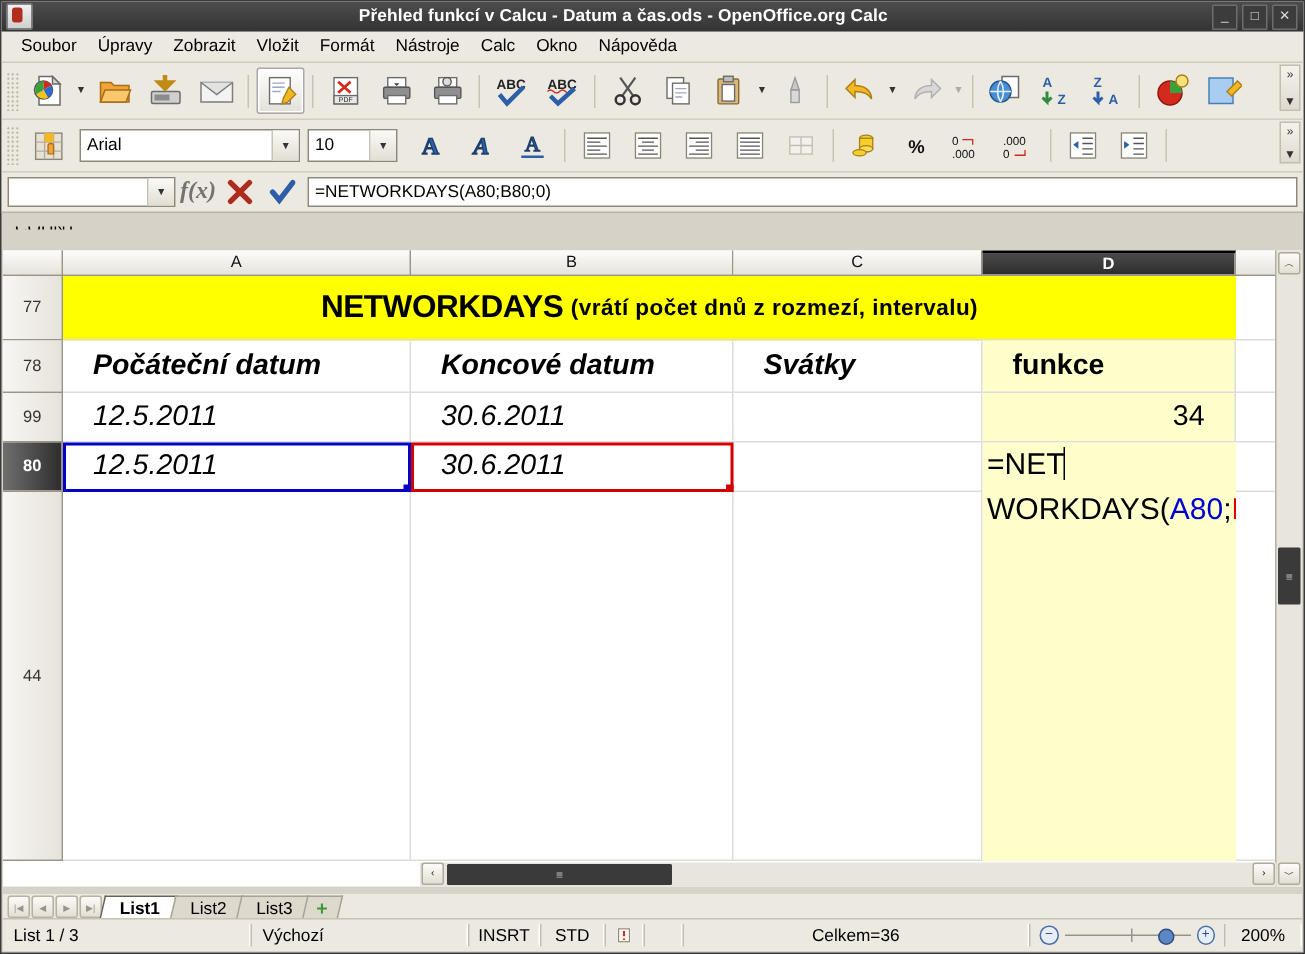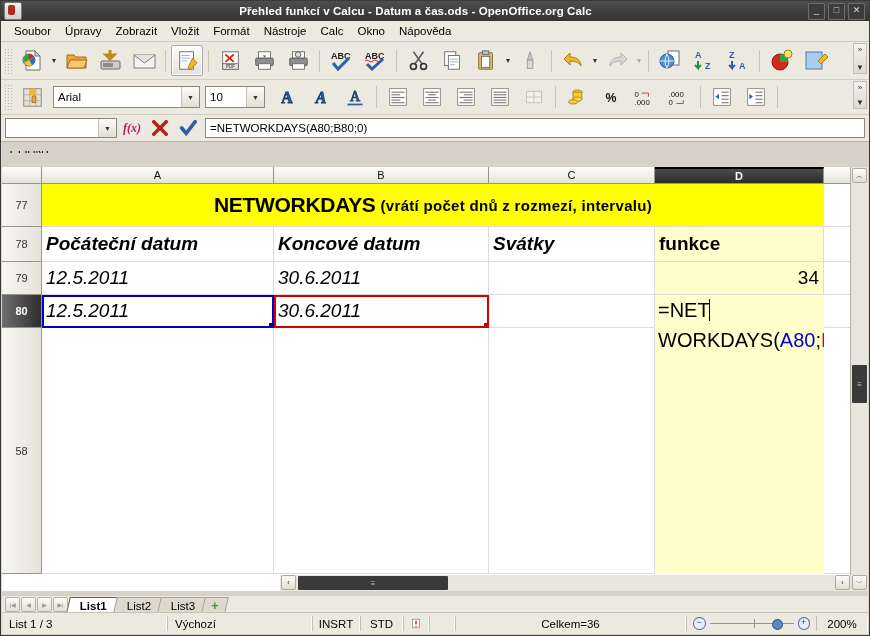--- a/index.html
+++ b/index.html
@@ -50,21 +50,21 @@
   .formulabar{height:26px;background:#ece9e1;display:flex;align-items:center;
               padding:0 4px;border-bottom:1px solid #b9b3a6;}
   .namebox{width:110px;height:18px;display:flex;border:1px solid #8e8878;background:#fff;}
   .namebox input{flex:1;border:0;outline:0;font:inherit;font-size:11.5px;padding-left:4px;
                  background:transparent;width:100%;margin-top:32px;}
   .nb-drop{width:17px;border-left:1px solid #c9c3b6;
            background:linear-gradient(#fbfaf7,#e2ded3);display:flex;align-items:center;
            justify-content:center;font-size:7px;color:#333;}
   .fb-btn{width:26px;height:20px;display:flex;align-items:center;justify-content:center;
           margin-left:2px;}
-  .fx{font-family:"Liberation Serif",serif;font-style:italic;font-weight:bold;font-size:12px;color:#be185d;}
+  .fx{font-family:"Liberation Serif",serif;font-style:italic;font-weight:bold;font-size:16px;color:#737373;}
   .inputline{flex:1;height:18px;margin-left:4px;border:1px solid #8e8878;background:#fff;
              display:flex;align-items:center;}
   .inputline input{flex:1;border:0;outline:0;font:inherit;font-size:11.5px;padding-left:4px;background:transparent;}
 
   
   .gridwrap{position:absolute;left:1px;top:166px;width:866px;height:424px;background:#fff;}
   .colhdr{position:absolute;left:0;top:0;height:17px;width:849px;display:flex;}
   .corner{width:40px;height:17px;background:linear-gradient(#fcfcfb,#e6e3db);
           border-right:1px solid #9b9588;border-bottom:1px solid #9b9588;box-sizing:border-box;}
   .ch{height:17px;box-sizing:border-box;border-right:1px solid #9b9588;border-bottom:1px solid #9b9588;
@@ -73,21 +73,21 @@
   .ch.sel{background:linear-gradient(#4a4a4a,#2d2d2d);color:#fff;font-weight:bold;
           border-top:2px solid #000;}
   .rowhdr{position:absolute;left:0;top:17px;width:40px;}
   .rh{width:40px;box-sizing:border-box;border-right:1px solid #9b9588;border-bottom:1px solid #9b9588;
       background:linear-gradient(to right,#f7f6f2,#e6e3db);display:flex;align-items:center;
       justify-content:center;font-size:11px;color:#333;}
   .rh.sel{background:linear-gradient(to right,#6f6f6f,#2d2d2d);color:#fff;font-weight:bold;}
   .cells{position:absolute;left:40px;top:17px;width:809px;height:407px;overflow:hidden;}
   .cell{position:absolute;box-sizing:border-box;border-right:1px solid #dcdcdc;
         border-bottom:1px solid #dcdcdc;display:flex;align-items:center;
-        padding:0 4px;white-space:nowrap;overflow:hidden;}
+        padding:0 20px;white-space:nowrap;overflow:hidden;}
   .c-title{background:#ffff00;justify-content:center;border-right:none;}
   .c-title .big{font-weight:bold;font-size:21px;font-family:"Liberation Sans",sans-serif;letter-spacing:-.3px;}
   .c-title .sub{font-weight:bold;font-size:15px;margin-left:5px;letter-spacing:.3px;}
   .c-head{font-style:italic;font-weight:bold;font-size:19px;}
   .c-head.yel{background:#ffffcc;font-style:normal;}
   .c-date{font-style:italic;font-size:19px;}
   .c-num{justify-content:flex-end;font-size:19px;background:#ffffcc;}
   .refbox{position:absolute;box-sizing:border-box;pointer-events:none;}
   .refbox .handle{position:absolute;width:5px;height:5px;right:-2px;bottom:-2px;}
   .editbox{position:absolute;background:#ffffcc;box-sizing:border-box;
@@ -522,23 +522,23 @@
       <div class="ch" style="width:232px;">A</div>
       <div class="ch" style="width:215px;">B</div>
       <div class="ch" style="width:166px;">C</div>
       <div class="ch sel" style="width:169px;">D</div>
       <div class="ch" style="width:27px;"></div>
     </div>
 
     <div class="rowhdr">
       <div class="rh" style="height:43px;">77</div>
       <div class="rh" style="height:35px;">78</div>
-      <div class="rh" style="height:33px;">79</div>
+      <div class="rh" style="height:33px;">99</div>
       <div class="rh sel" style="height:33px;">80</div>
-      <div class="rh" style="height:246px;">58</div>
+      <div class="rh" style="height:246px;">44</div>
     </div>
 
     <div class="cells">
 
       <div class="cell c-title" style="left:0;top:0;width:782px;height:43px;">
         <span class="big">NETWORKDAYS</span>
         <span class="sub">(vrátí počet dnů z rozmezí, intervalu)</span>
       </div>
       <div class="cell" style="left:782px;top:0;width:27px;height:43px;"></div>
 

